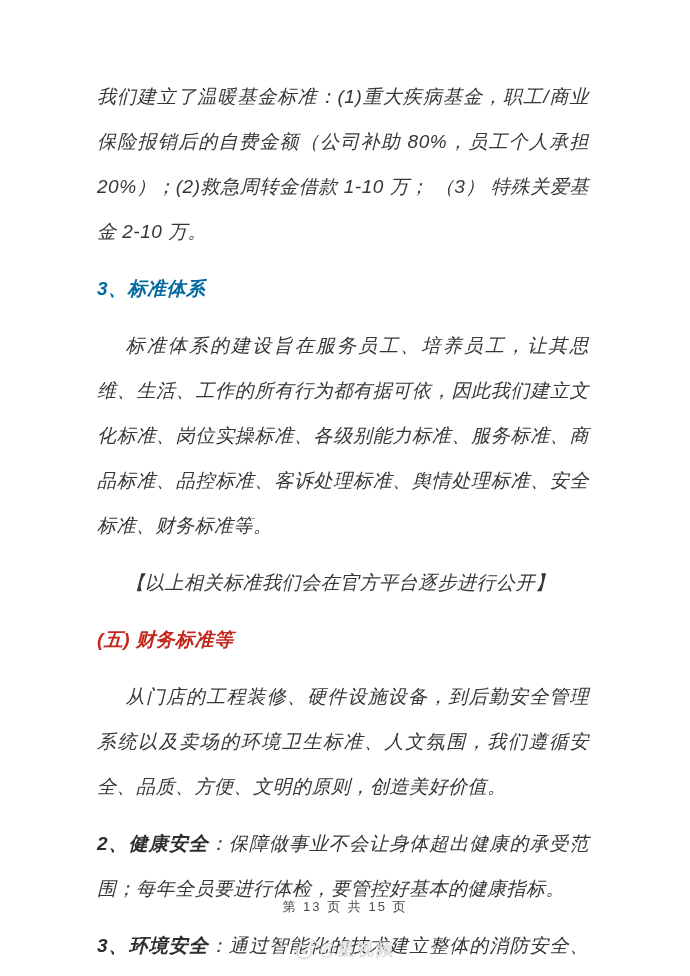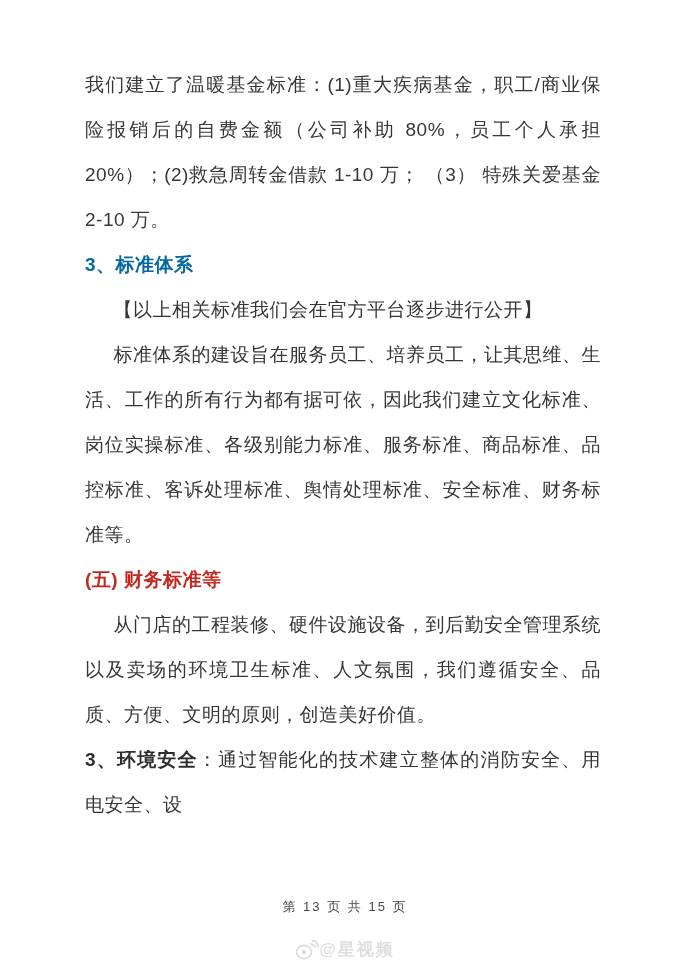--- a/index.html
+++ b/index.html
@@ -20,22 +20,23 @@
     top: 62px;
     left: 85px;
     width: 516px;
     color: #363636;
     font-size: 19px;
     line-height: 45px;
     text-align: justify;
     letter-spacing: 0.5px;
   }
   .content p {
-    margin: 0;
+    margin: 12px;
     padding: 0;
+    font-style: italic;
   }
   p.indent {
     text-indent: 1.5em;
   }
   p.heading {
     font-weight: bold;
     color: #0369a1;
   }
   p.heading-red {
     font-weight: bold;
@@ -82,29 +83,30 @@
 <body>
 
 <div class="page">
 
   <div class="content">
 
     <p class="body">我们建立了温暖基金标准：(1)重大疾病基金，职工/商业保险报销后的自费金额（公司补助 80%，员工个人承担 20%）；(2)救急周转金借款 1-10 万； （3） 特殊关爱基金 2-10 万。</p>
 
     <p class="heading">3、标准体系</p>
 
+    <p class="body indent">标准体系的建设旨在服务员工、培养员工，让其思维、生活、工作的所有行为都有据可依，因此我们建立文化标准、岗位实操标准、各级别能力标准、服务标准、商品标准、品控标准、客诉处理标准、舆情处理标准、安全标准、财务标准等。</p>
+
     <p class="body indent">【以上相关标准我们会在官方平台逐步进行公开】</p>
-
-    <p class="body indent">标准体系的建设旨在服务员工、培养员工，让其思维、生活、工作的所有行为都有据可依，因此我们建立文化标准、岗位实操标准、各级别能力标准、服务标准、商品标准、品控标准、客诉处理标准、舆情处理标准、安全标准、财务标准等。</p>
 
     <p class="heading-red">(五) 财务标准等</p>
 
     <p class="body indent">从门店的工程装修、硬件设施设备，到后勤安全管理系统以及卖场的环境卫生标准、人文氛围，我们遵循安全、品质、方便、文明的原则，创造美好价值。</p>
 
 
+    <p class="body"><span class="lead">2、健康安全</span><span>：保障做事业不会让身体超出健康的承受范围；每年全员要进行体检，要管控好基本的健康指标。</span></p>
 
     <p class="body"><span class="lead">3、环境安全</span><span>：通过智能化的技术建立整体的消防安全、用电安全、设</span></p>
 
   </div>
 
   <div class="footer">第 13 页 共 15 页</div>
 
   <div class="watermark">
     <span class="wicon">
       <svg viewBox="0 0 24 22" xmlns="http://www.w3.org/2000/svg" fill="none" stroke="#dedede" stroke-width="1.8">

